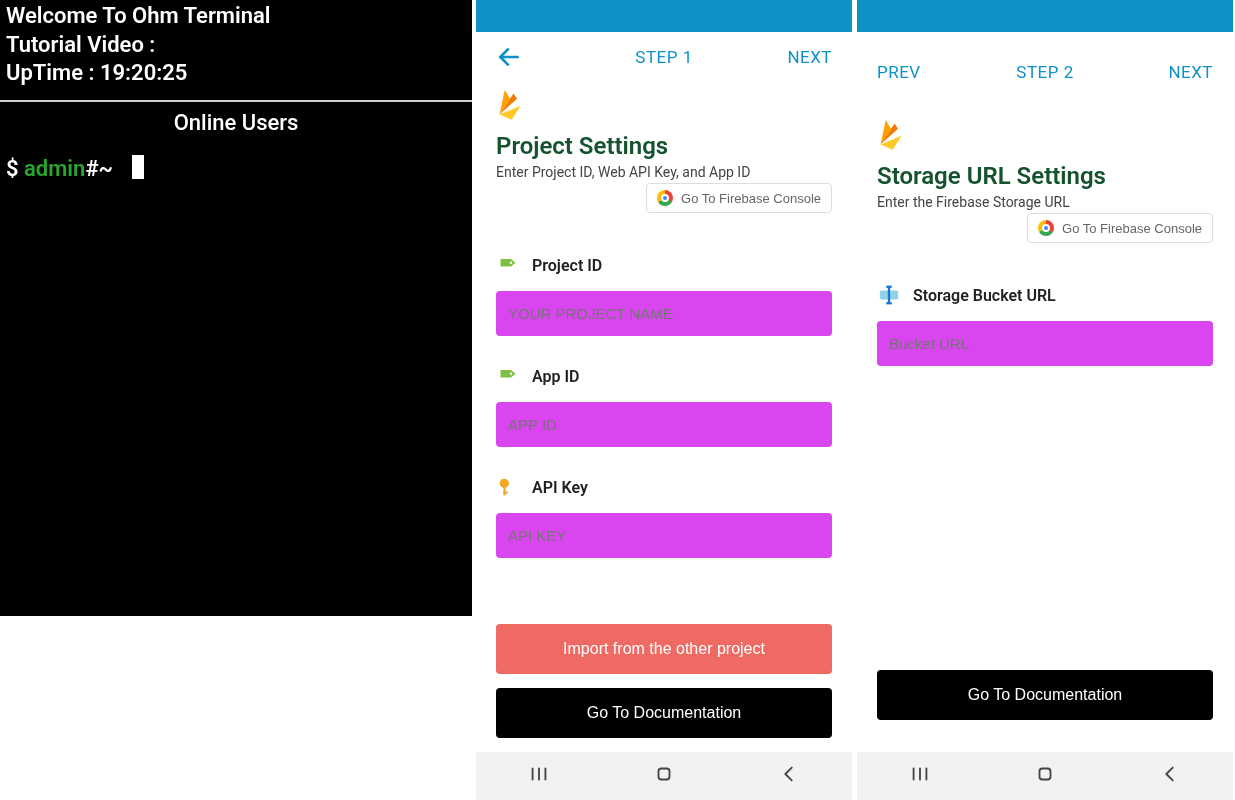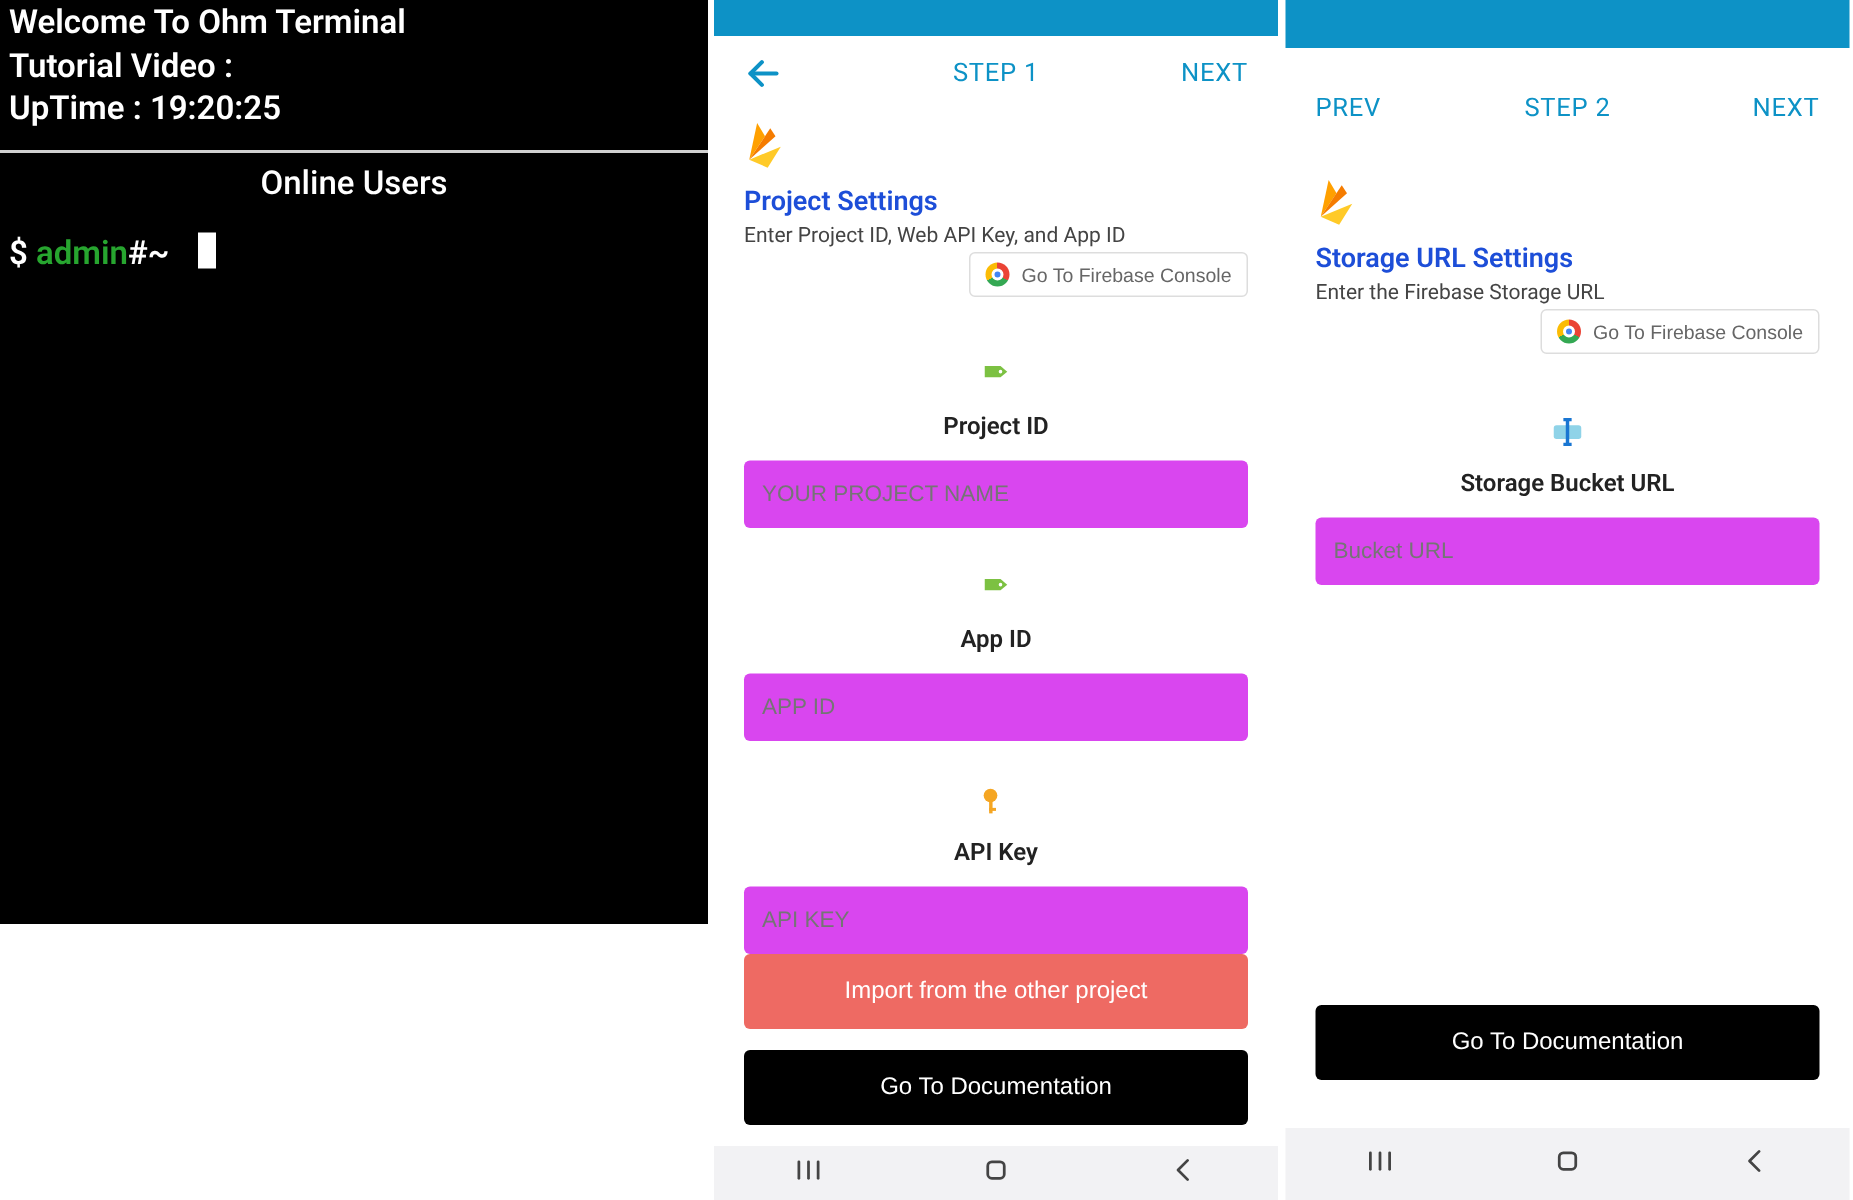--- a/index.html
+++ b/index.html
@@ -52,21 +52,21 @@
     display: flex; justify-content: center; align-items: center;
     padding: 12px 20px 10px 20px;
     font-weight: 400; font-size: 17px; color: #0d92c6; letter-spacing: 0.5px;
   }
   .nav-row .left, .nav-row .right { width: 70px; }
   .nav-row .right { text-align: right; }
   .nav-row .center { text-align: center; flex: 1; }
   .back-arrow svg { width: 26px; height: 26px; display: block; }
   .content { padding: 6px 20px 0 20px; flex: 1; display: flex; flex-direction: column; }
   .firebase-icon svg { width: 28px; height: 36px; }
-  .page-title { font-size: 18px; font-weight: 600; color: #1d4ed8; margin-top: 6px; }
+  .page-title { font-size: 24px; font-weight: 600; color: #14532d; margin-top: 6px; }
   .page-sub { font-size: 14px; color: #444; margin-top: 4px; }
   .console-btn {
     align-self: flex-end;
     margin-top: 3px;
     border: 1px solid #ddd;
     border-radius: 4px;
     background: #fff;
     padding: 6px 10px;
     font-size: 13px;
     color: #666;
@@ -74,21 +74,20 @@
   }
   .chrome-dot { width:16px; height:16px; border-radius:50%;
     background: conic-gradient(#ea4335 0 120deg,#34a853 120deg 240deg,#fbbc05 240deg 360deg);
     position: relative;
   }
   .chrome-dot::after{content:"";position:absolute;inset:4px;border-radius:50%;background:#4285f4;border:2px solid #fff;}
   .field-label {
     display: flex; align-items: center; gap: 12px;
     font-size: 16px; font-weight: 600; color: #222;
     margin-top: 28px;
-    flex-direction: column;
   }
   .field-label.first { margin-top: 40px; }
   .icon-wrap { width: 24px; height: 24px; display:flex; align-items:center; justify-content:center; }
   .text-input {
     width: 100%;
     background: #d946ef;
     border: none;
     border-radius: 4px;
     padding: 14px 12px;
     font-size: 15px;

